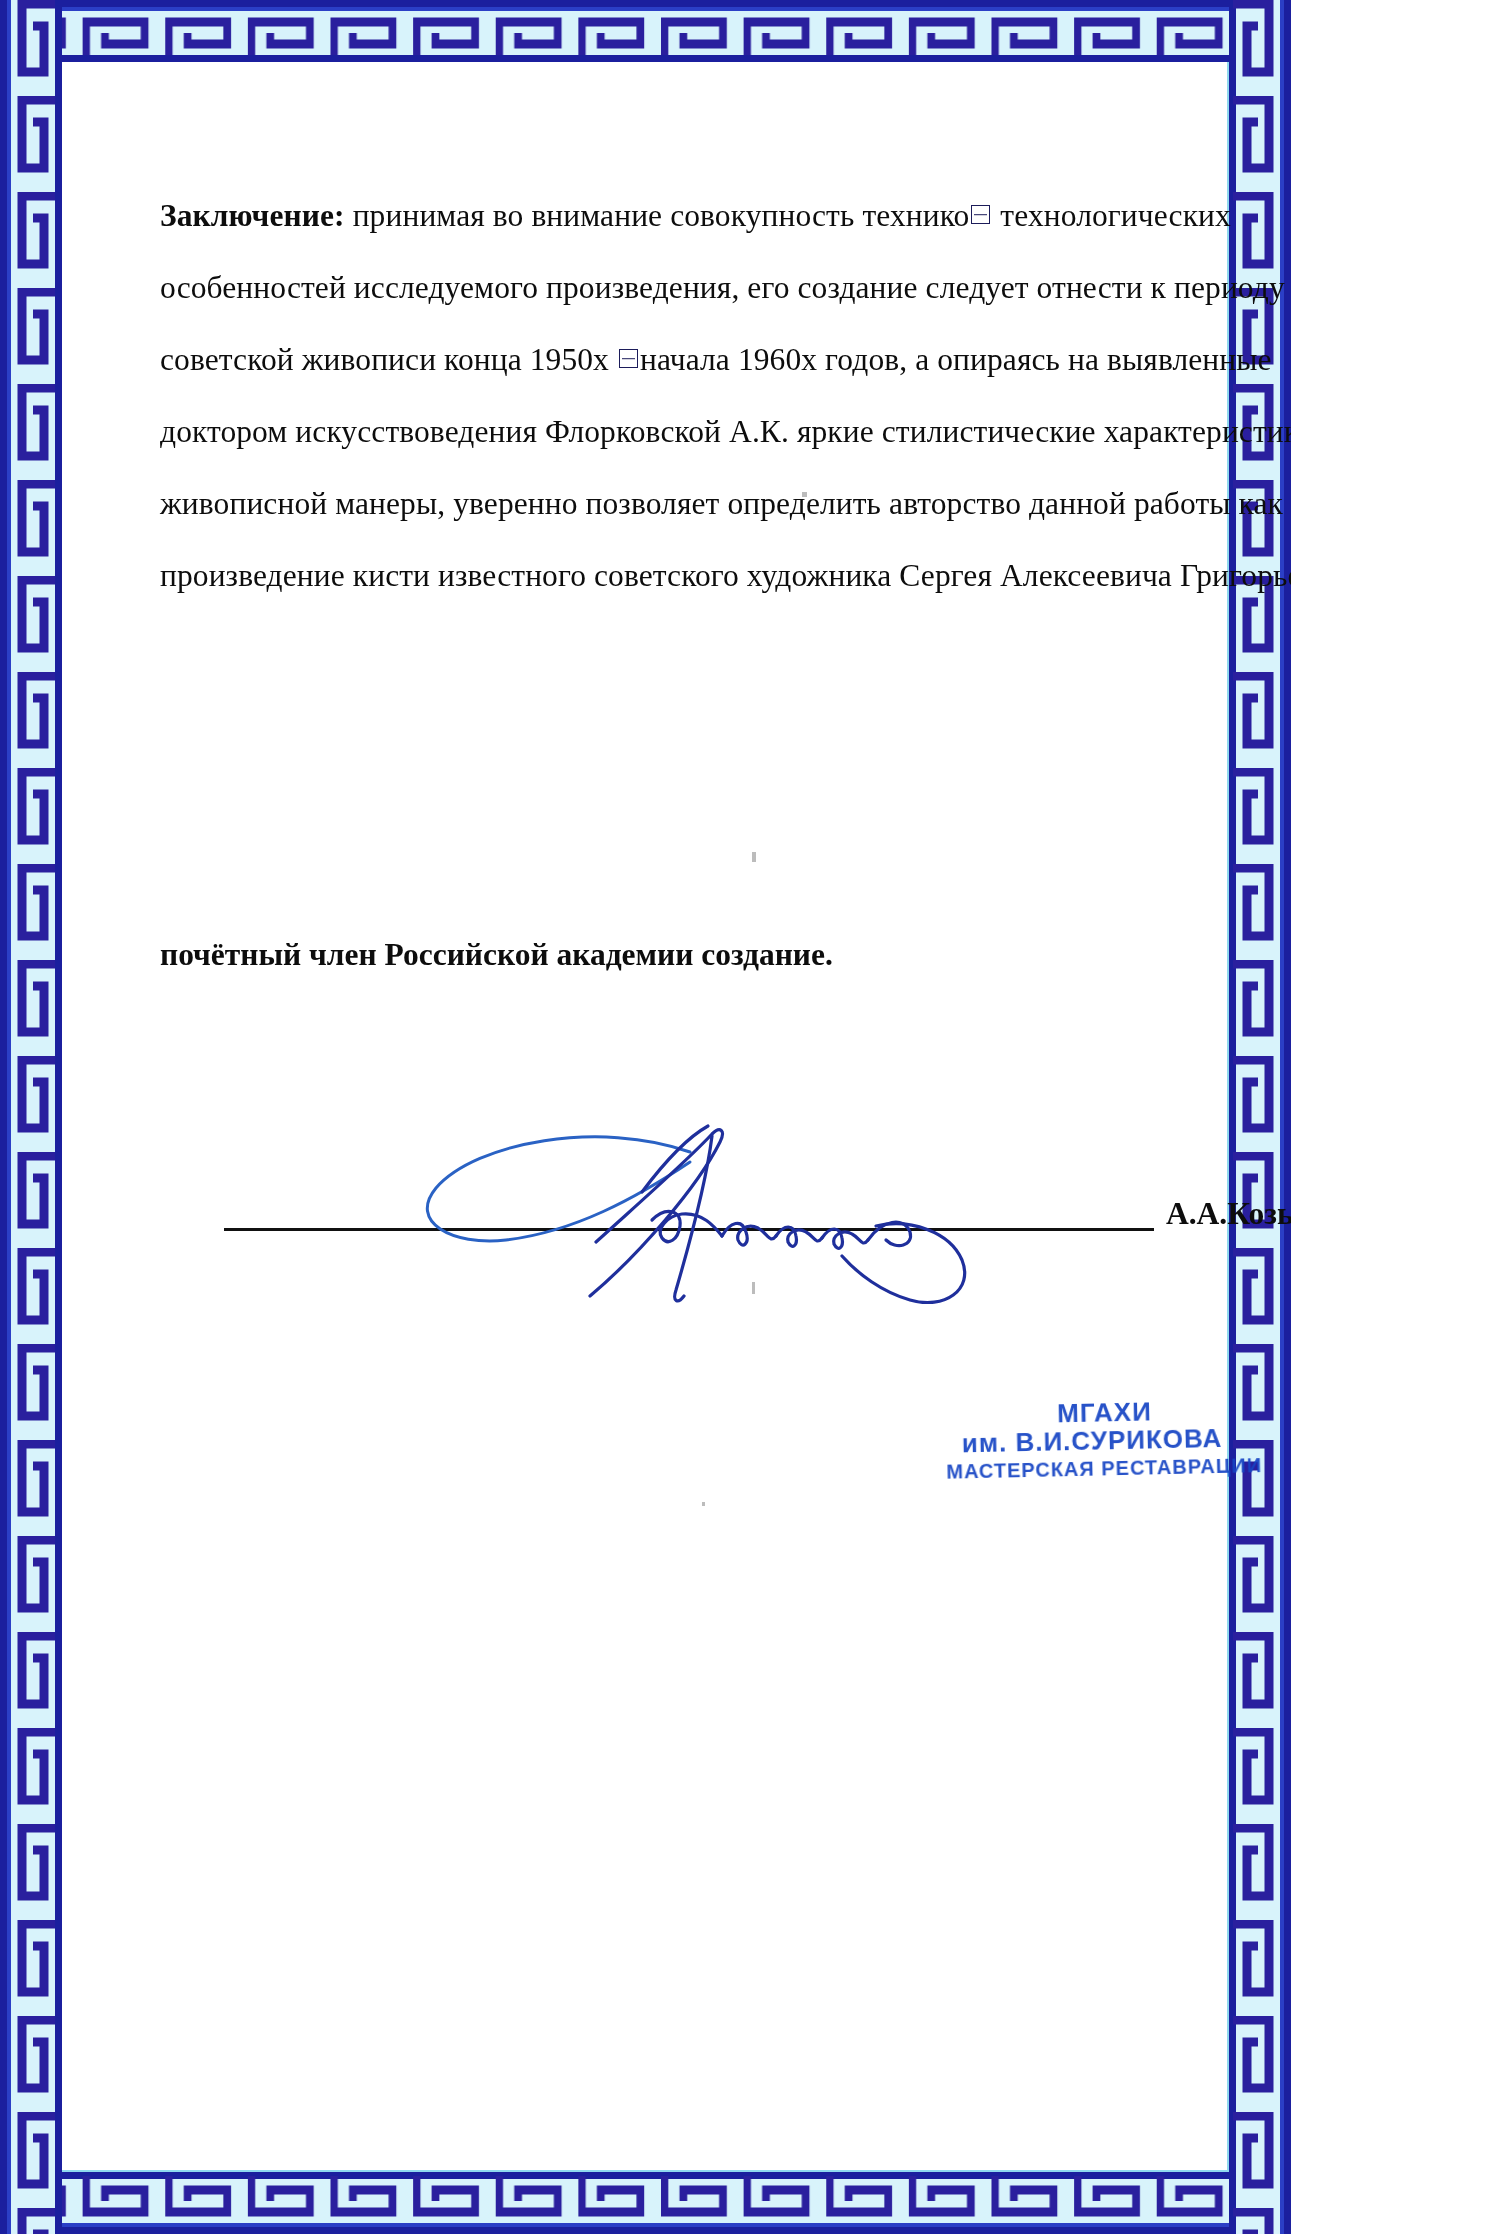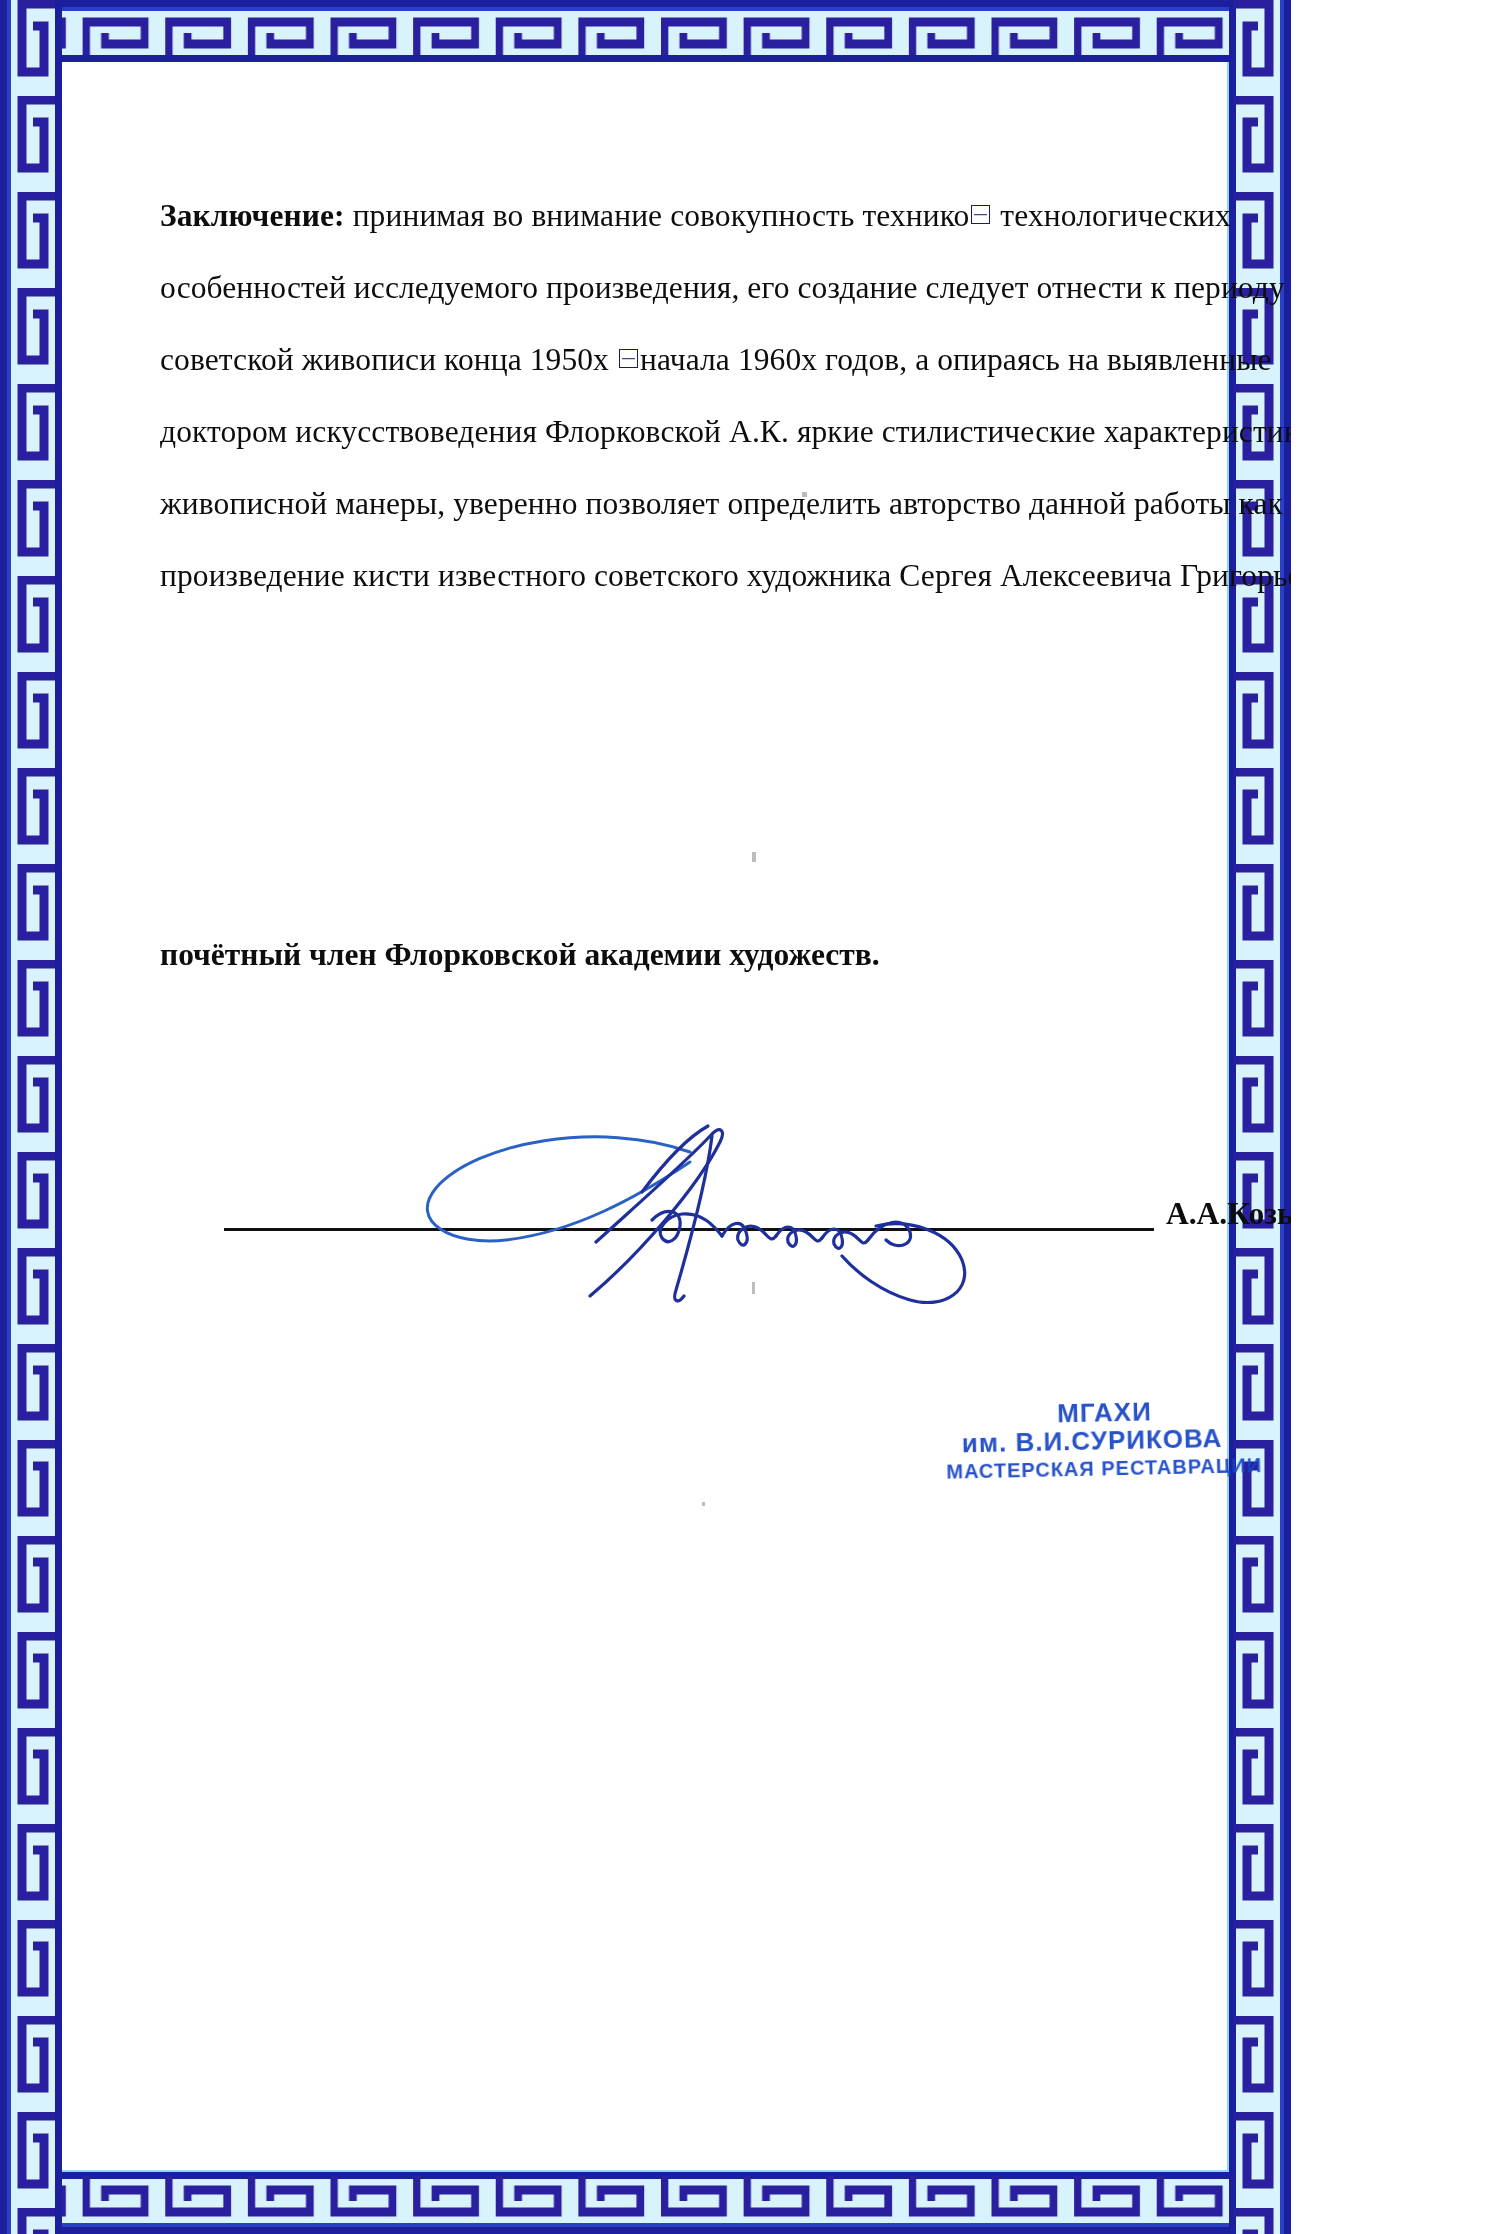--- a/index.html
+++ b/index.html
@@ -282,21 +282,21 @@
     <div class="speck" style="left:690px; top:1220px; width:3px; height:12px;"></div>
     <div class="speck" style="left:640px; top:1440px; width:3px; height:4px;"></div>
 
     <div class="doc-body">
       <p class="para">
         <span class="lead">Заключение:</span><span> принимая во внимание совокупность технико</span><span class="tofu"></span><span> технологических  особенностей исследуемого произведения, его создание следует отнести к периоду советской живописи конца 1950х </span><span class="tofu"></span><span>начала 1960х годов, а опираясь на выявленные доктором искусствоведения Флорковской А.К. яркие стилистические характеристики живописной манеры, уверенно позволяет определить авторство данной работы как произведение кисти известного советского художника Сергея Алексеевича Григорьева.</span>
       </p>
     </div>
 
     <div class="signature-block">
-      <p class="sig-line">почётный член Флорковской академии художеств.</p>
+      <p class="sig-line">почётный член Российской академии создание.</p>
     </div>
 
     <div class="sig-row">
       <div class="sig-rule"></div>
 
       <svg class="sig-ink" viewBox="0 0 620 190">
         <g fill="none" stroke="#1f2f9c" stroke-width="3.2" stroke-linecap="round" stroke-linejoin="round">
 
           <path d="M300 38 C 210 6, 86 28, 46 74 C 18 108, 62 132, 116 126
                    C 184 118, 246 84, 300 48" stroke="#2a62c4" stroke-width="3"></path>

